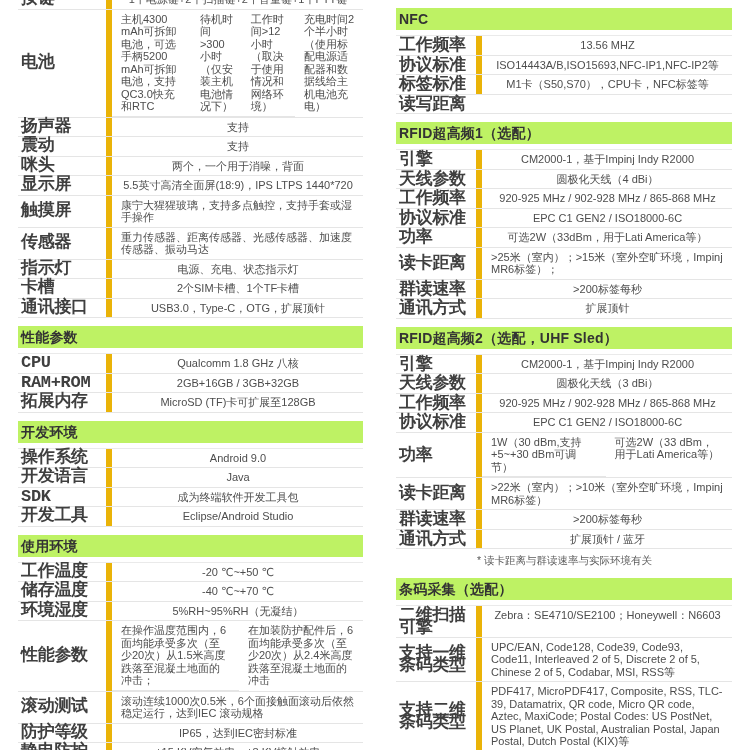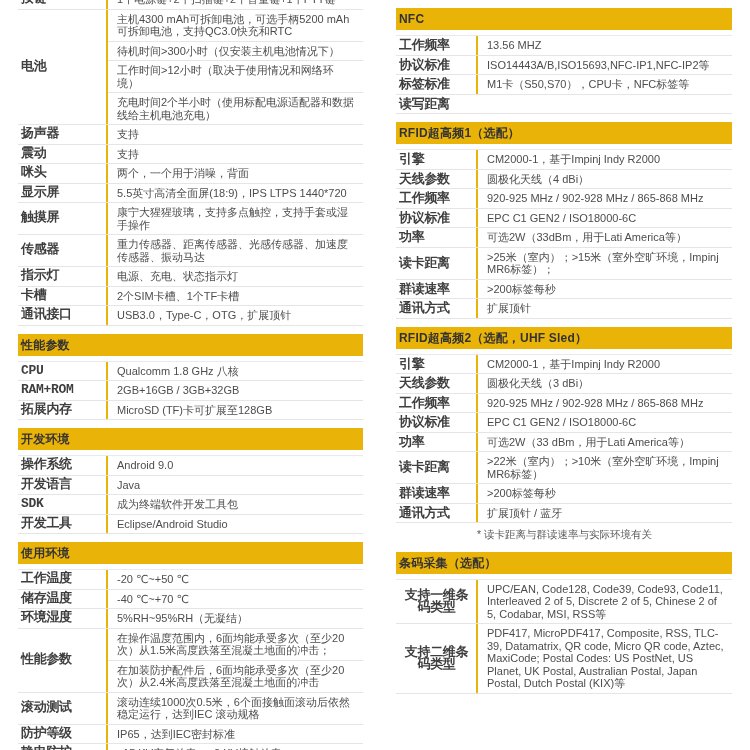--- a/index.html
+++ b/index.html
@@ -7,41 +7,41 @@
     width:750px;height:750px;overflow:hidden;position:relative;
     background:#ffffff;
     font-family:"Liberation Sans","DejaVu Sans",sans-serif;
   }
   #sheet{position:absolute;inset:0;width:750px;height:750px;overflow:hidden;}
   .col{position:absolute;}
   .col-left{left:18px;top:-11px;width:345px;}
   .col-right{left:396px;top:8px;width:336px;}
 
   .section-header{
-    background:#eab308;color:#333333;
-    font-size:12px;font-weight:700;line-height:20px;
+    background:#bef264;color:#333333;
+    font-size:14px;font-weight:700;line-height:20px;
     padding:1px 0 1px 3px;margin:8px 0 5px 0;
     letter-spacing:0.2px;
   }
   .col-right .section-header:first-child{margin-top:0;}
 
   .rows-block{border-top:1px solid #eaeaea;}
 
   .spec-row{display:flex;border-bottom:1px solid #e5e5e5;align-items:stretch;}
   .spec-label{
     flex:0 0 auto;box-sizing:border-box;
-    font-size:13px;line-height:12.5px;font-weight:700;color:#3f3f3f;
+    font-size:17px;line-height:12.5px;font-weight:700;color:#3f3f3f;
     padding:3px 2px 3px 3px;letter-spacing:-0.3px;
-    display:flex;align-items:center;text-align:center;
+    display:flex;align-items:center;
   }
   .col-left .spec-label{width:88px;font-family:Liberation Mono, monospace;}
   .col-right .spec-label{width:80px;}
   .spec-values{
-    flex:1 1 auto;border-left:2px solid #eab308;
-    display:flex;flex-direction:column;justify-content:center;
+    flex:1 1 auto;border-left:6px solid #eab308;
+    display:flex;flex-direction:row;justify-content:center;
   }
   .spec-subvalue{
     font-size:11px;line-height:12.5px;color:#4d4d4d;
     padding:3px 8px 3px 9px;border-bottom:1px solid #e5e5e5;
   }
   .spec-subvalue:last-child{border-bottom:none;}
 
   .note-row{
     font-size:10.5px;color:#5a5a5a;line-height:12.5px;
     padding:5px 2px 3px 3px;
@@ -317,20 +317,21 @@
         </div>
         <div class="spec-row">
           <div class="spec-label">协议标准</div>
           <div class="spec-values">
             <div class="spec-subvalue">EPC C1 GEN2 / ISO18000-6C</div>
           </div>
         </div>
         <div class="spec-row">
           <div class="spec-label">功率</div>
           <div class="spec-values">
+            <div class="spec-subvalue">1W（30 dBm,支持+5~+30 dBm可调节）</div>
             <div class="spec-subvalue">可选2W（33 dBm，用于Lati America等）</div>
           </div>
         </div>
         <div class="spec-row">
           <div class="spec-label">读卡距离</div>
           <div class="spec-values">
             <div class="spec-subvalue">&gt;22米（室内）；&gt;10米（室外空旷环境，Impinj MR6标签）</div>
           </div>
         </div>
         <div class="spec-row">
@@ -343,20 +344,26 @@
           <div class="spec-label">通讯方式</div>
           <div class="spec-values">
             <div class="spec-subvalue">扩展顶针 / 蓝牙</div>
           </div>
         </div>
       </div>
       <div class="note-row">* 读卡距离与群读速率与实际环境有关</div>
       <div class="section-header">条码采集（选配）</div>
       <div class="rows-block">
         <div class="spec-row">
+          <div class="spec-label">二维扫描引擎</div>
+          <div class="spec-values">
+            <div class="spec-subvalue">Zebra：SE4710/SE2100；Honeywell：N6603</div>
+          </div>
+        </div>
+        <div class="spec-row">
           <div class="spec-label">支持一维条码类型</div>
           <div class="spec-values">
             <div class="spec-subvalue">UPC/EAN, Code128, Code39, Code93, Code11, Interleaved 2 of 5, Discrete 2 of 5, Chinese 2 of 5, Codabar, MSI, RSS等</div>
           </div>
         </div>
         <div class="spec-row">
           <div class="spec-label">支持二维条码类型</div>
           <div class="spec-values">
             <div class="spec-subvalue">PDF417, MicroPDF417, Composite, RSS, TLC-39, Datamatrix, QR code, Micro QR code, Aztec, MaxiCode; Postal Codes: US PostNet, US Planet, UK Postal, Australian Postal, Japan Postal, Dutch Postal (KIX)等</div>
           </div>

